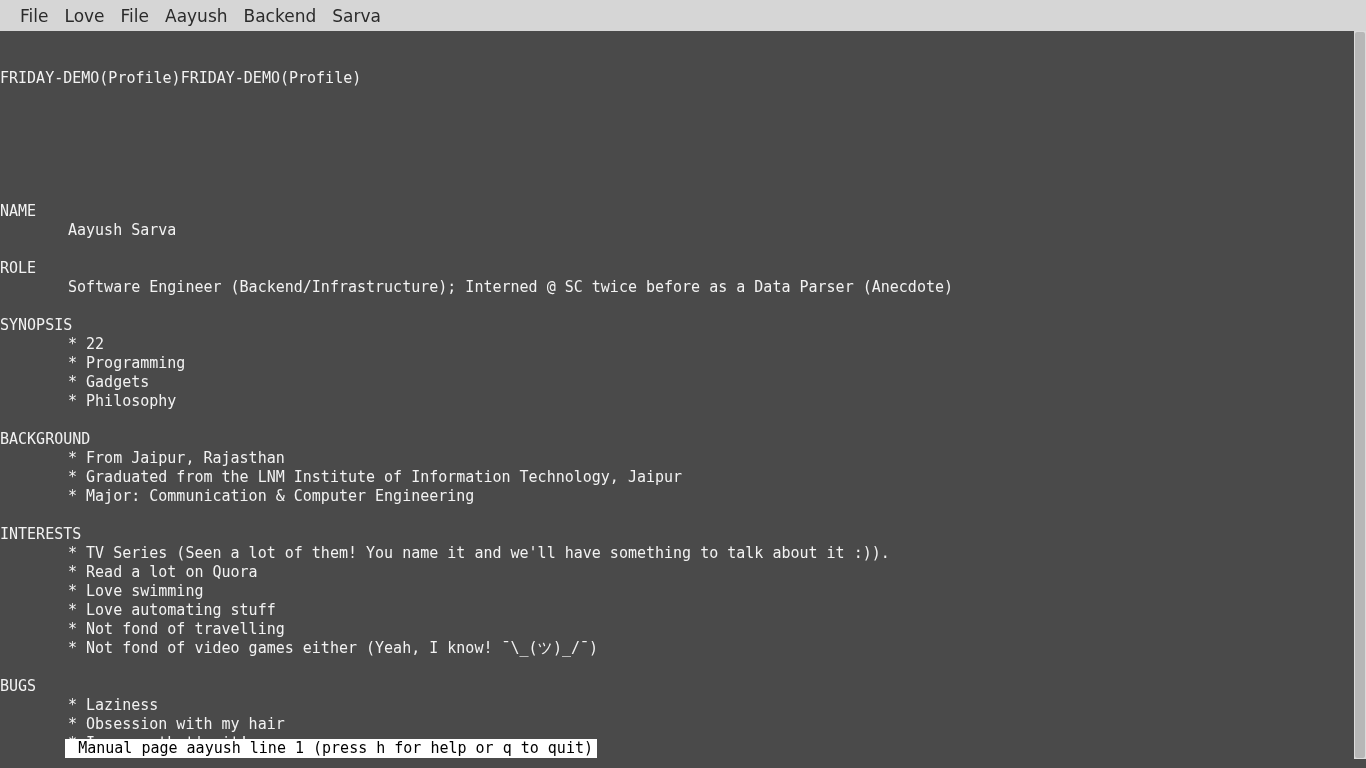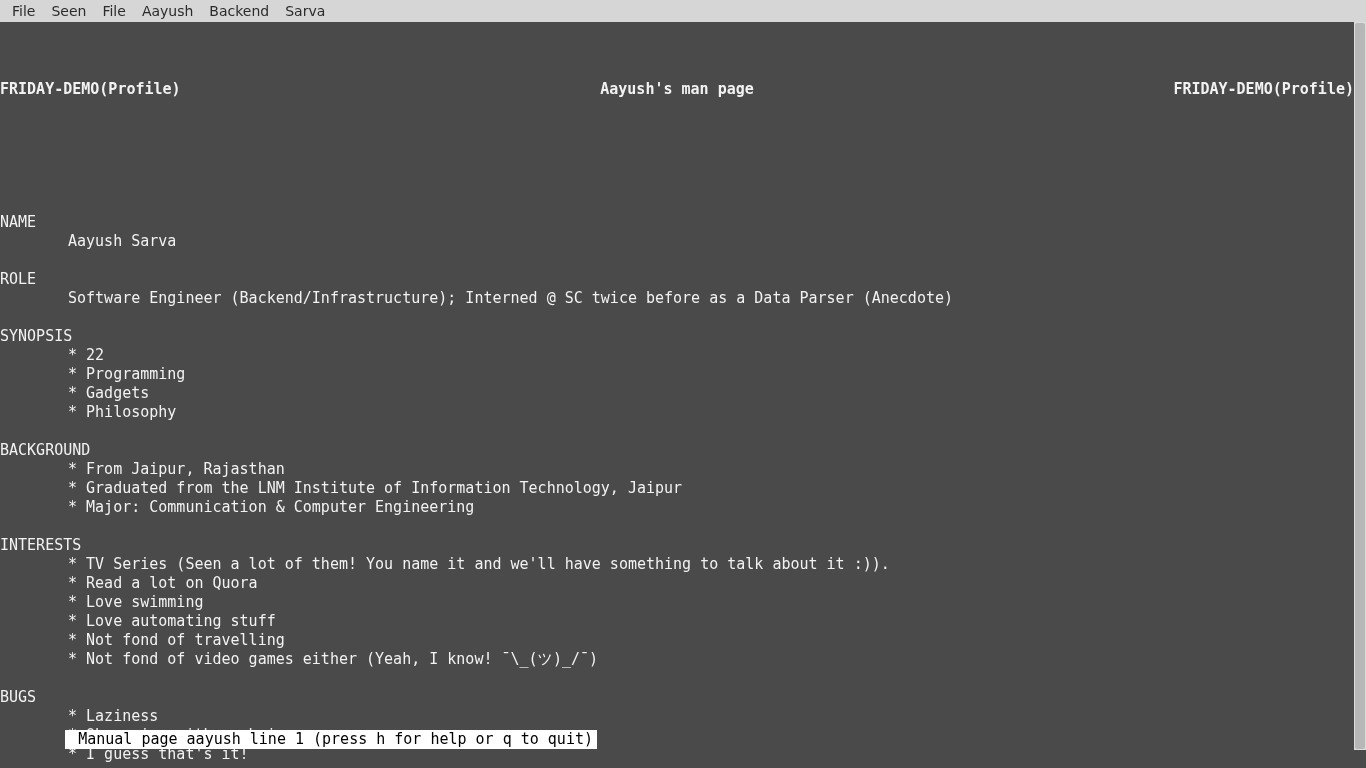--- a/index.html
+++ b/index.html
@@ -1,24 +1,24 @@
 <!DOCTYPE html>
 <html><head>
 <meta charset="utf-8">
 <style>
   * { margin: 0; padding: 0; box-sizing: border-box; }
   html, body { width: 1366px; height: 768px; overflow: hidden; font-family: "DejaVu Sans Mono", "Liberation Mono", monospace; font-size: 15px; }
   .menubar {
     background: #d6d6d6;
-    height: 22px;
+    height: 31px;
     display: flex;
     align-items: center;
-    padding: 0 4px;
+    padding: 0 12px;
     font-family: "DejaVu Sans", "Liberation Sans", sans-serif;
-    font-size: 14px;
+    font-size: 17px;
     color: #2b2b2b;
   }
   .menubar .item { padding: 2px 8px; cursor: default; }
   .terminal-wrap {
     position: relative;
     background: #4a4a4a;
     width: 1366px;
     height: 746px;
   }
   .terminal {
@@ -44,21 +44,21 @@
     left: 1px; top: 1px;
     width: 10px;
     height: 726px;
     background: #b7b7b7;
     border-radius: 2px;
   }
   .headerline { display: flex; }
   .headerline .left { flex: 0 0 auto; }
   .headerline .center { flex: 1 1 auto; text-align: center; }
   .headerline .right { flex: 0 0 auto; text-align: right; }
-  .bold { font-weight: bold; margin-top: 20px; }
+  .bold { font-weight: normal; }
   .section-title { font-weight: normal; }
   .indented { padding-left: 68px; }
   .statusbar {
     background: #ffffff;
     color: #000000;
     display: inline-block;
     padding: 0 4px;
   }
   .status-row {
     position: absolute;
@@ -68,32 +68,31 @@
     line-height: 19px;
     padding-left: 11px;
   }
   .blank { height: 19px; }
 </style>
 </head>
 <body>
 
 <div class="menubar">
   <div class="item">File</div>
-  <div class="item">Seen</div>
+  <div class="item">Love</div>
   <div class="item">File</div>
   <div class="item">Aayush</div>
   <div class="item">Backend</div>
   <div class="item">Sarva</div>
 </div>
 
 <div class="terminal-wrap">
   <div class="terminal">
     <div class="headerline bold">
       <span class="left">FRIDAY-DEMO(Profile)</span>
-      <span class="center">Aayush's man page</span>
       <span class="right">FRIDAY-DEMO(Profile)</span>
     </div>
     <div class="blank"></div>
 
     <div id="sections"><div class="section-title">NAME</div><div class="indented">Aayush Sarva</div><div class="blank"></div><div class="section-title">ROLE</div><div class="indented">Software Engineer (Backend/Infrastructure); Interned @ SC twice before as a Data Parser (Anecdote)</div><div class="blank"></div><div class="section-title">SYNOPSIS</div><div class="indented">* 22</div><div class="indented">* Programming</div><div class="indented">* Gadgets</div><div class="indented">* Philosophy</div><div class="blank"></div><div class="section-title">BACKGROUND</div><div class="indented">* From Jaipur, Rajasthan</div><div class="indented">* Graduated from the LNM Institute of Information Technology, Jaipur</div><div class="indented">* Major: Communication &amp; Computer Engineering</div><div class="blank"></div><div class="section-title">INTERESTS</div><div class="indented">* TV Series (Seen a lot of them! You name it and we'll have something to talk about it :)).</div><div class="indented">* Read a lot on Quora</div><div class="indented">* Love swimming</div><div class="indented">* Love automating stuff</div><div class="indented">* Not fond of travelling</div><div class="indented">* Not fond of video games either (Yeah, I know! ¯\_(ツ)_/¯)</div><div class="blank"></div><div class="section-title">BUGS</div><div class="indented">* Laziness</div><div class="indented">* Obsession with my hair</div><div class="indented">* I guess that's it!</div><div class="blank"></div><div class="section-title">AUTHOR</div></div>
 
     <div class="status-row">
       <span class="statusbar"> Manual page aayush line 1 (press h for help or q to quit)</span>
     </div>
   </div>

